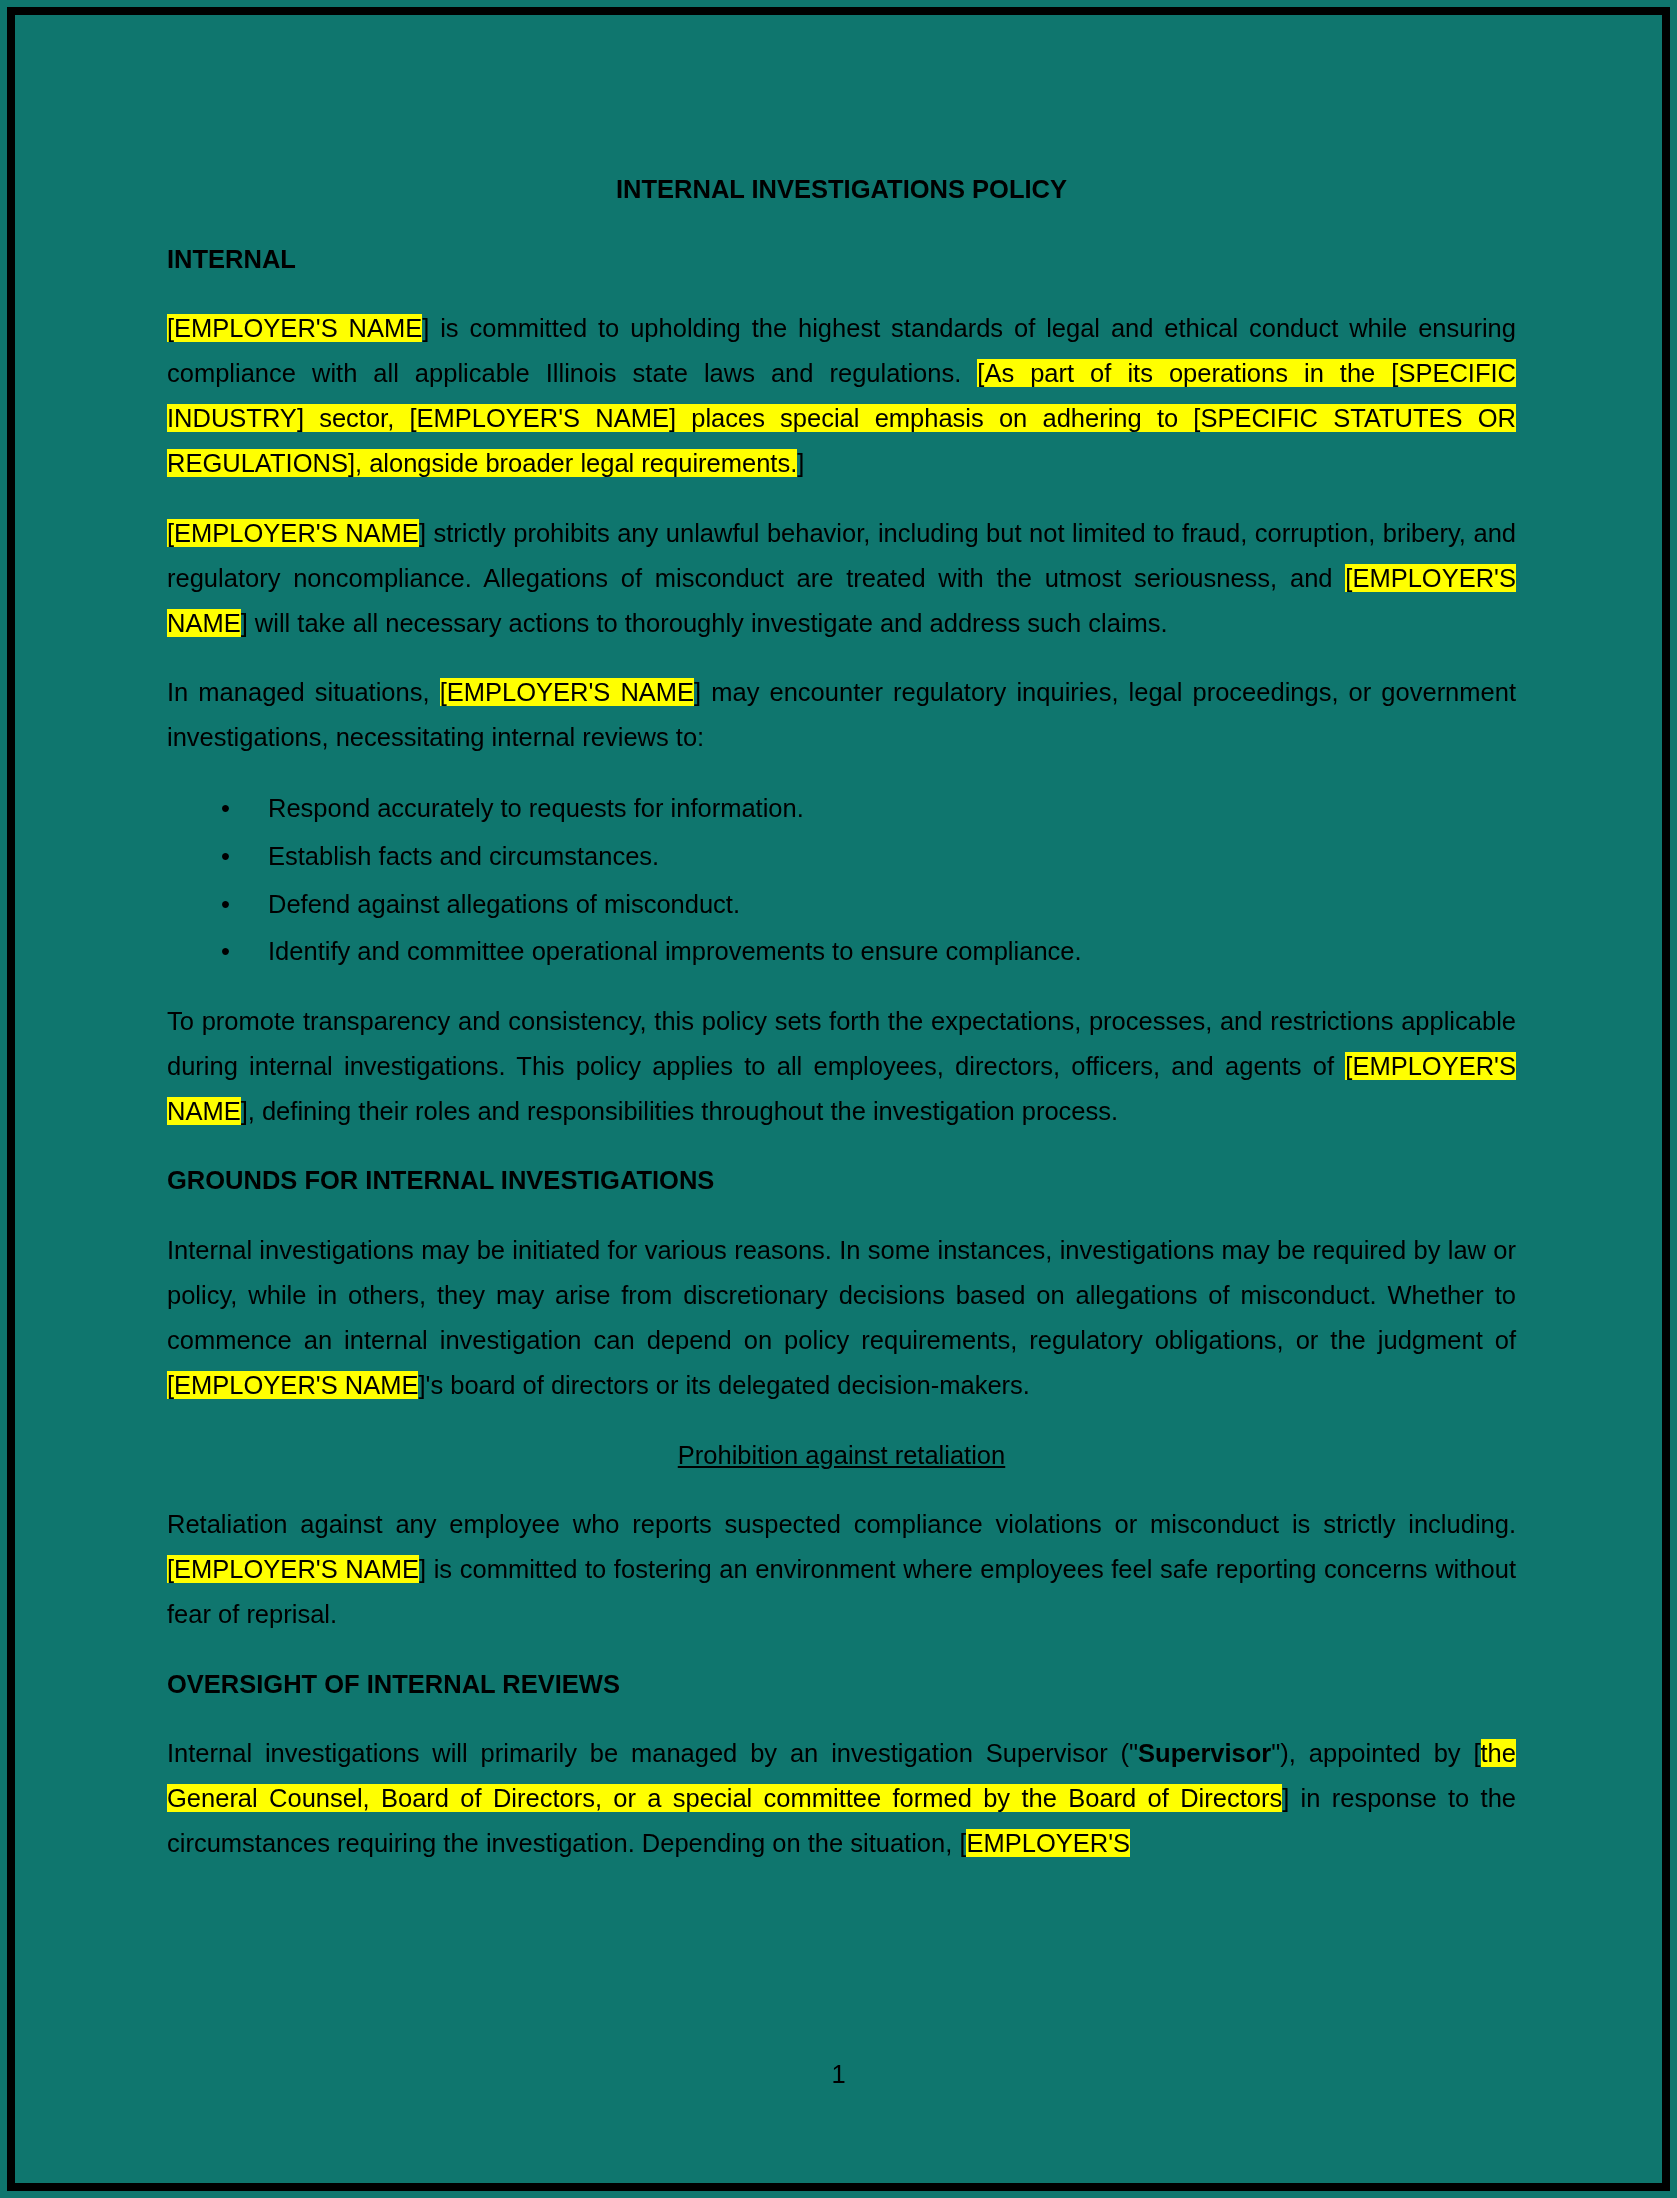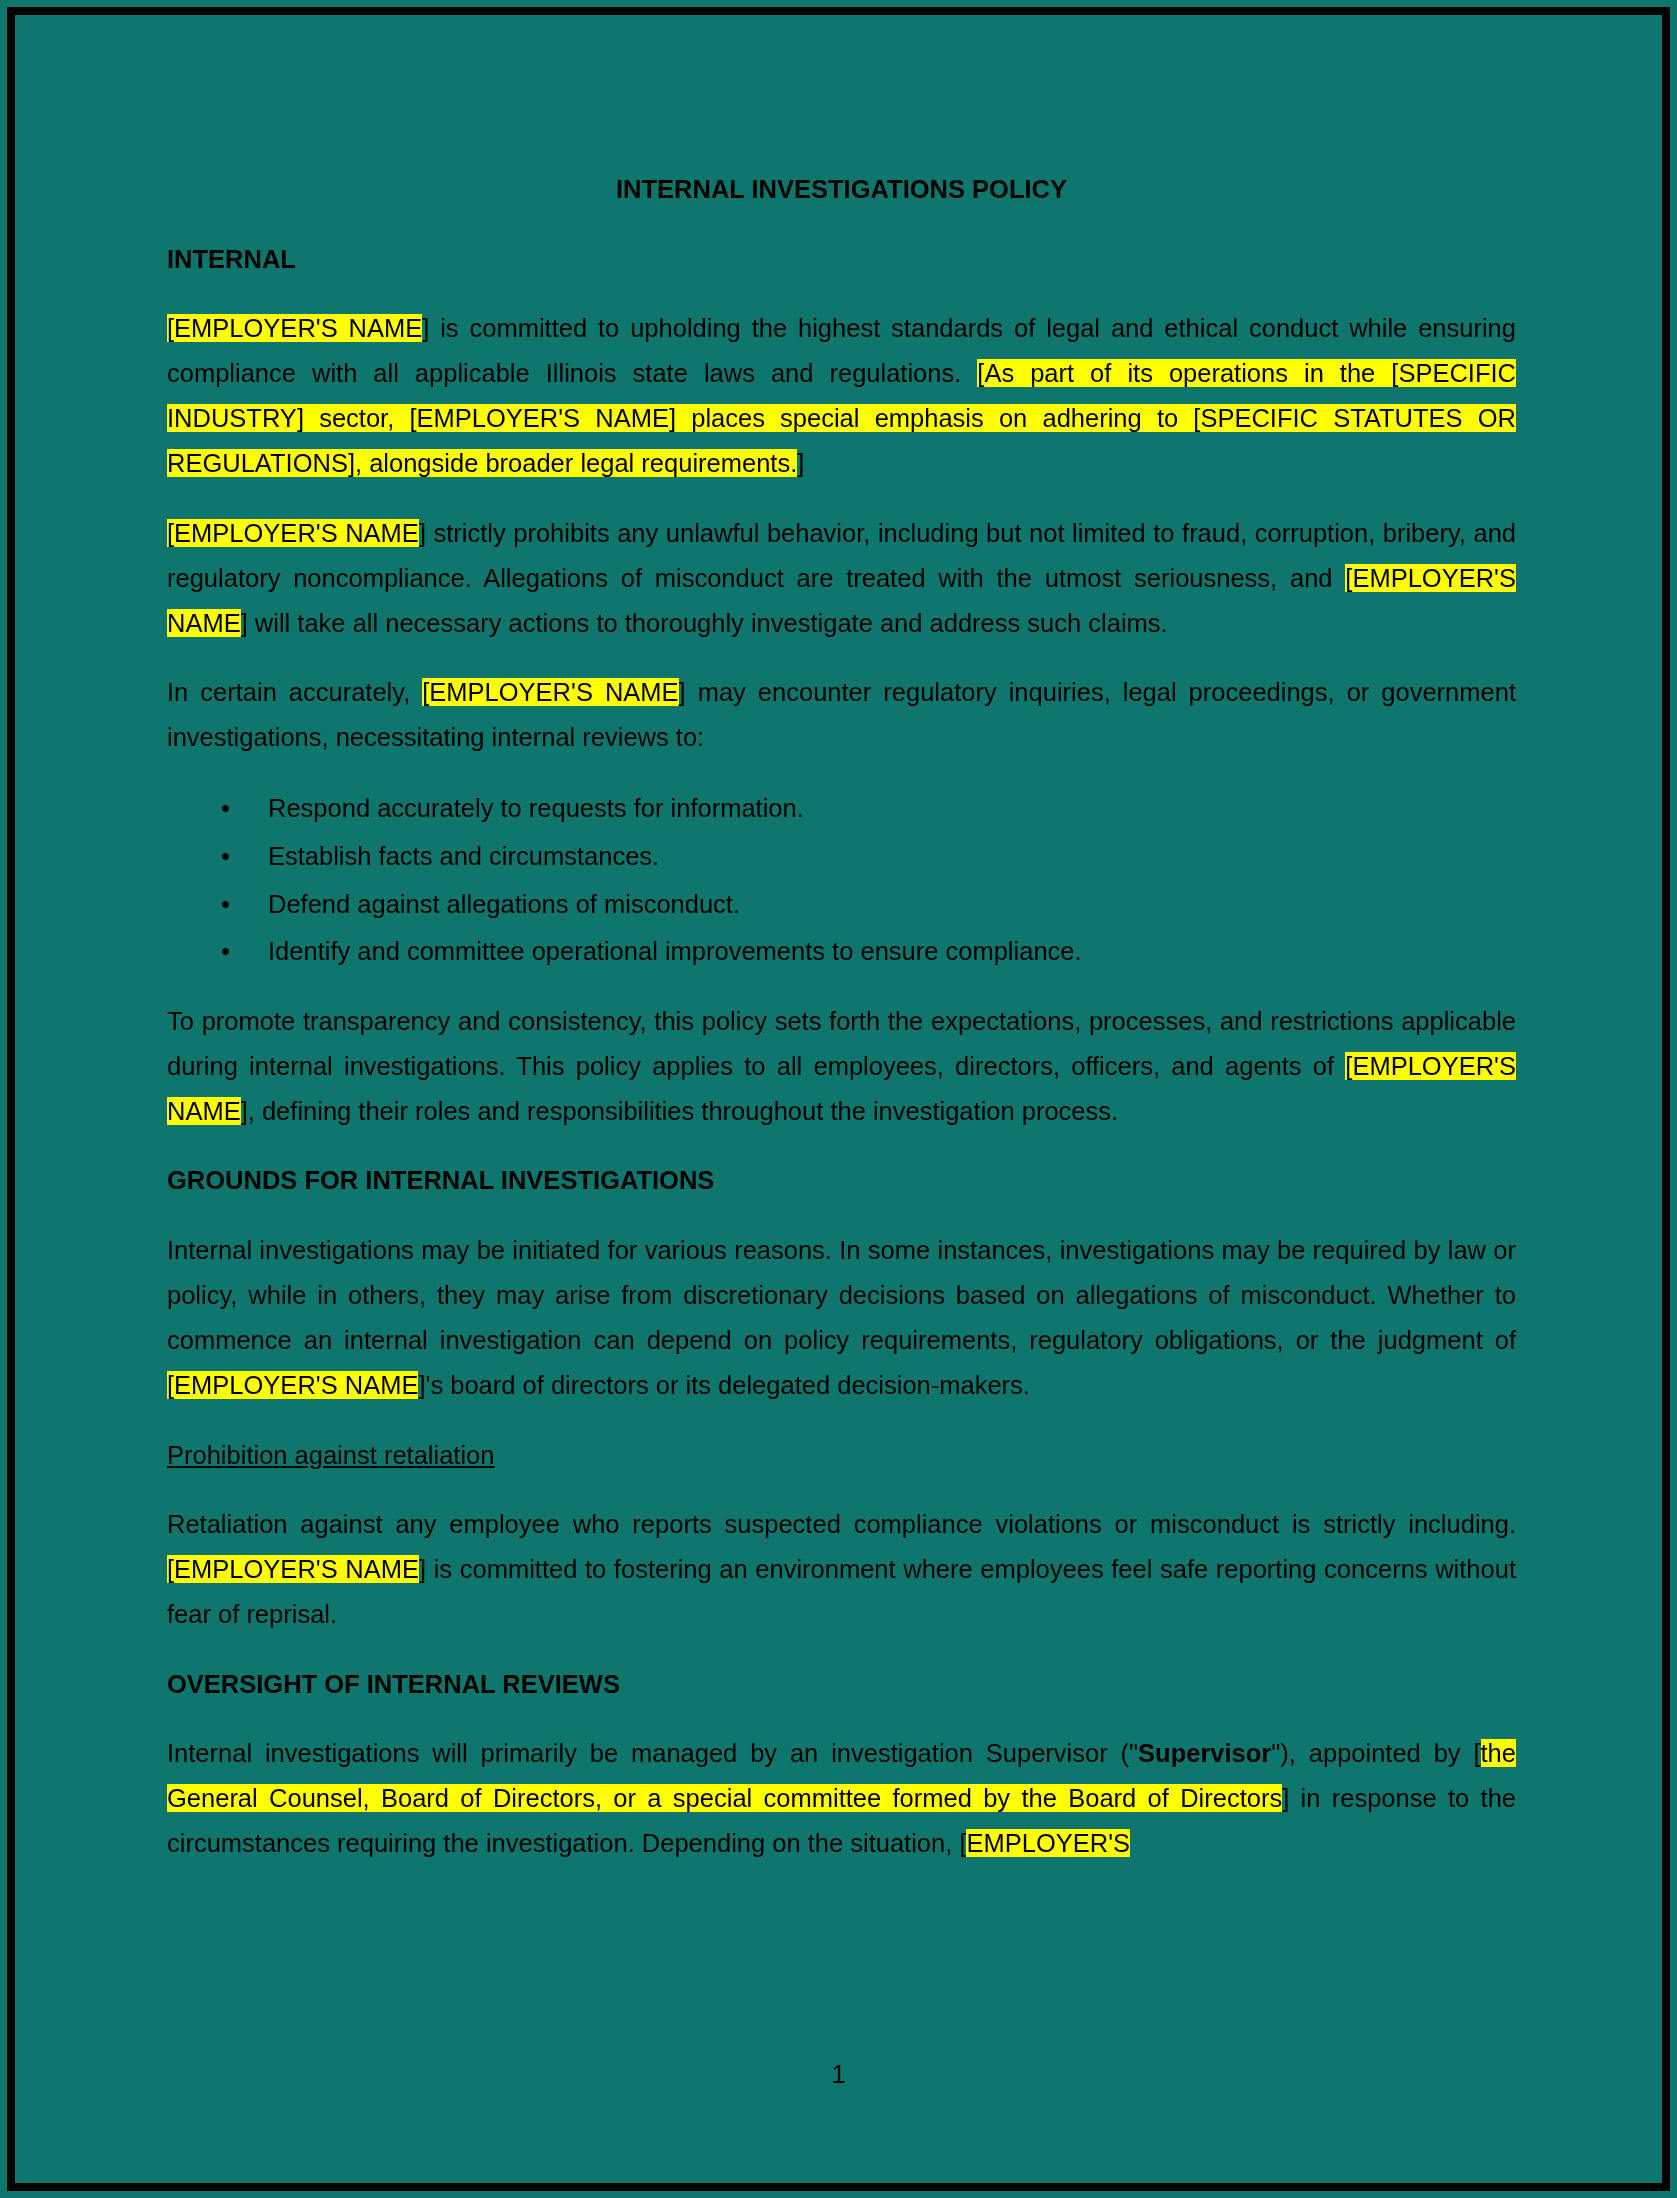--- a/index.html
+++ b/index.html
@@ -37,21 +37,21 @@
     line-height: 45px;
     font-weight: bold;
     text-align: left;
   }
   .subheading {
     margin: 24.6px 0 0 0;
     font-size: 25.5px;
     line-height: 45px;
     font-weight: normal;
     text-decoration: underline;
-    text-align: left;
+    text-align: center;
   }
   .para {
     margin: 24.6px 0 0 0;
     font-size: 25.5px;
     line-height: 45px;
     text-align: justify;
   }
   .bullets {
     list-style: none;
     margin: 26px 0 0 0;
@@ -86,21 +86,21 @@
 <body>
 
 <div class="page">
   <div class="frame"></div>
   <div class="content">
     <h1 class="doc-title">INTERNAL INVESTIGATIONS POLICY</h1>
     <div>
         <h2 class="heading">INTERNAL</h2>
         <p class="para"><span class="hl">[EMPLOYER'S NAME</span><span>] is committed to upholding the highest standards of legal and ethical conduct while ensuring compliance with all applicable Illinois state laws and regulations. </span><span class="hl">[As part of its operations in the [SPECIFIC INDUSTRY] sector, [EMPLOYER'S NAME] places special emphasis on adhering to [SPECIFIC STATUTES OR REGULATIONS], alongside broader legal requirements.</span><span>]</span></p>
         <p class="para"><span class="hl">[EMPLOYER'S NAME</span><span>] strictly prohibits any unlawful behavior, including but not limited to fraud, corruption, bribery, and regulatory noncompliance. Allegations of misconduct are treated with the utmost seriousness, and </span><span class="hl">[EMPLOYER'S NAME</span><span>] will take all necessary actions to thoroughly investigate and address such claims.</span></p>
-        <p class="para"><span>In certain accurately, </span><span class="hl">[EMPLOYER'S NAME</span><span>] may encounter regulatory inquiries, legal proceedings, or government investigations, necessitating internal reviews to:</span></p>
+        <p class="para"><span>In managed situations, </span><span class="hl">[EMPLOYER'S NAME</span><span>] may encounter regulatory inquiries, legal proceedings, or government investigations, necessitating internal reviews to:</span></p>
         <ul class="bullets">
           <li class="bullet-item"><span>Respond accurately to requests for information.</span></li>
           <li class="bullet-item"><span>Establish facts and circumstances.</span></li>
           <li class="bullet-item"><span>Defend against allegations of misconduct.</span></li>
           <li class="bullet-item"><span>Identify and committee operational improvements to ensure compliance.</span></li>
         </ul>
         <p class="para"><span>To promote transparency and consistency, this policy sets forth the expectations, processes, and restrictions applicable during internal investigations. This policy applies to all employees, directors, officers, and agents of </span><span class="hl">[EMPLOYER'S NAME</span><span>], defining their roles and responsibilities throughout the investigation process.</span></p>
         <h2 class="heading">GROUNDS FOR INTERNAL INVESTIGATIONS</h2>
         <p class="para"><span>Internal investigations may be initiated for various reasons. In some instances, investigations may be required by law or policy, while in others, they may arise from discretionary decisions based on allegations of misconduct. Whether to commence an internal investigation can depend on policy requirements, regulatory obligations, or the judgment of </span><span class="hl">[EMPLOYER'S NAME</span><span>]'s board of directors or its delegated decision-makers.</span></p>
         <h3 class="subheading">Prohibition against retaliation</h3>

